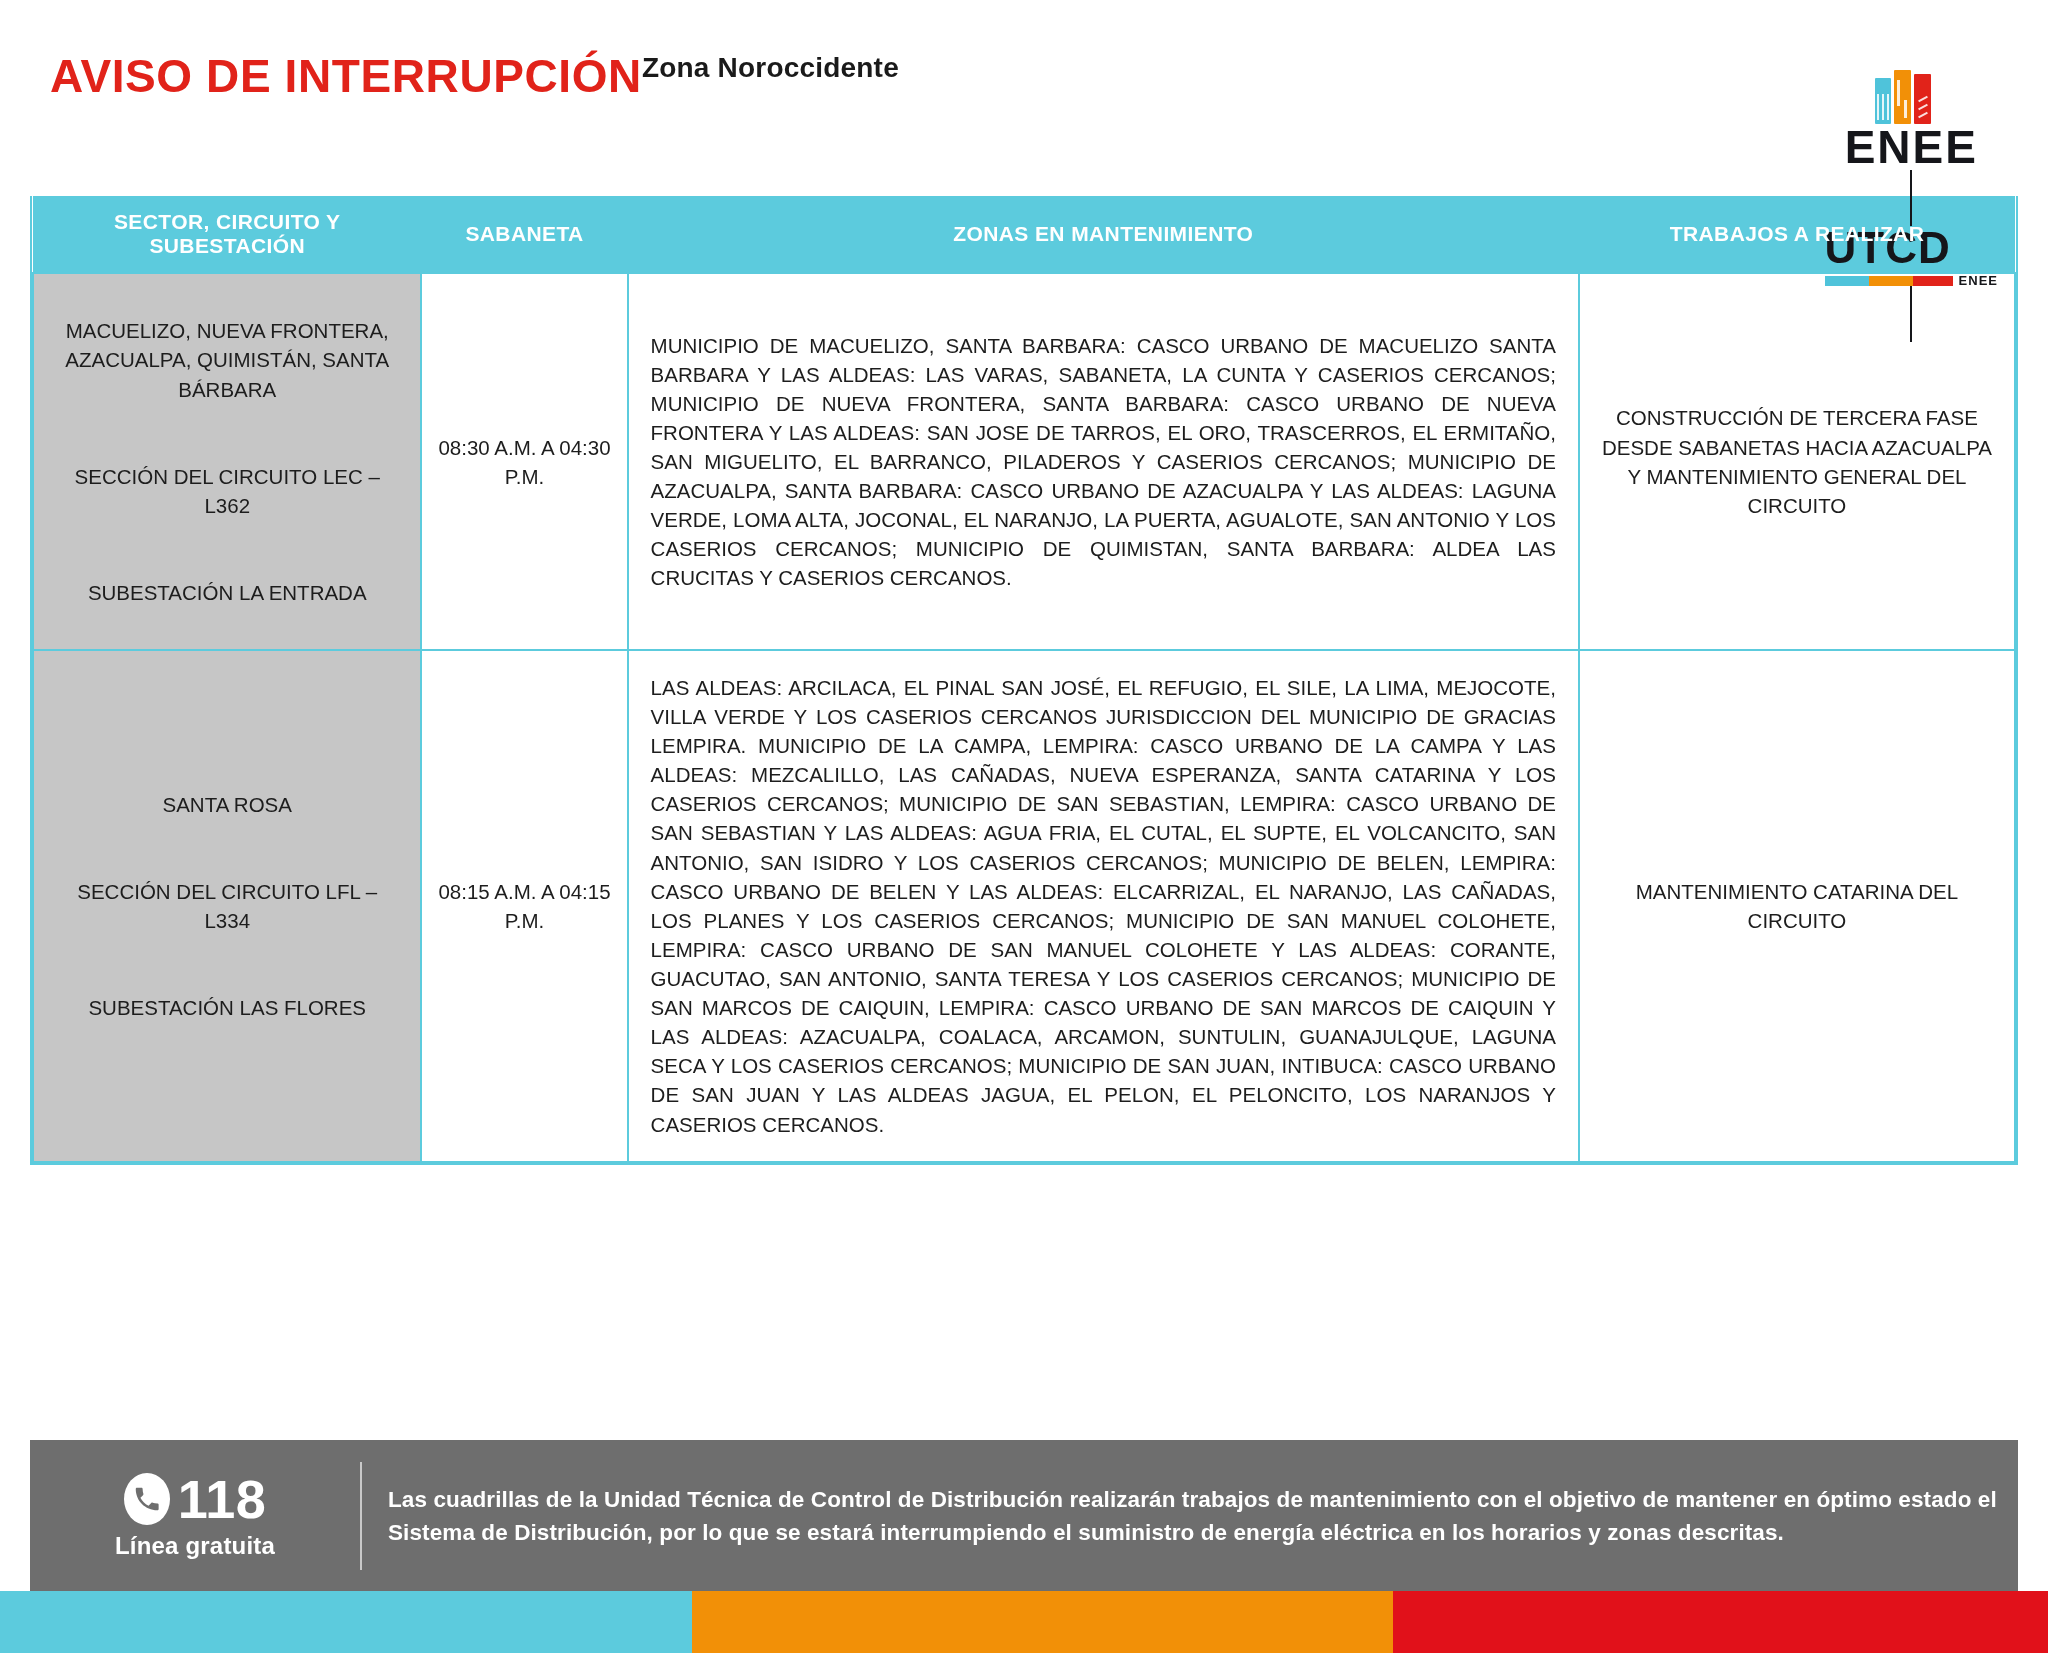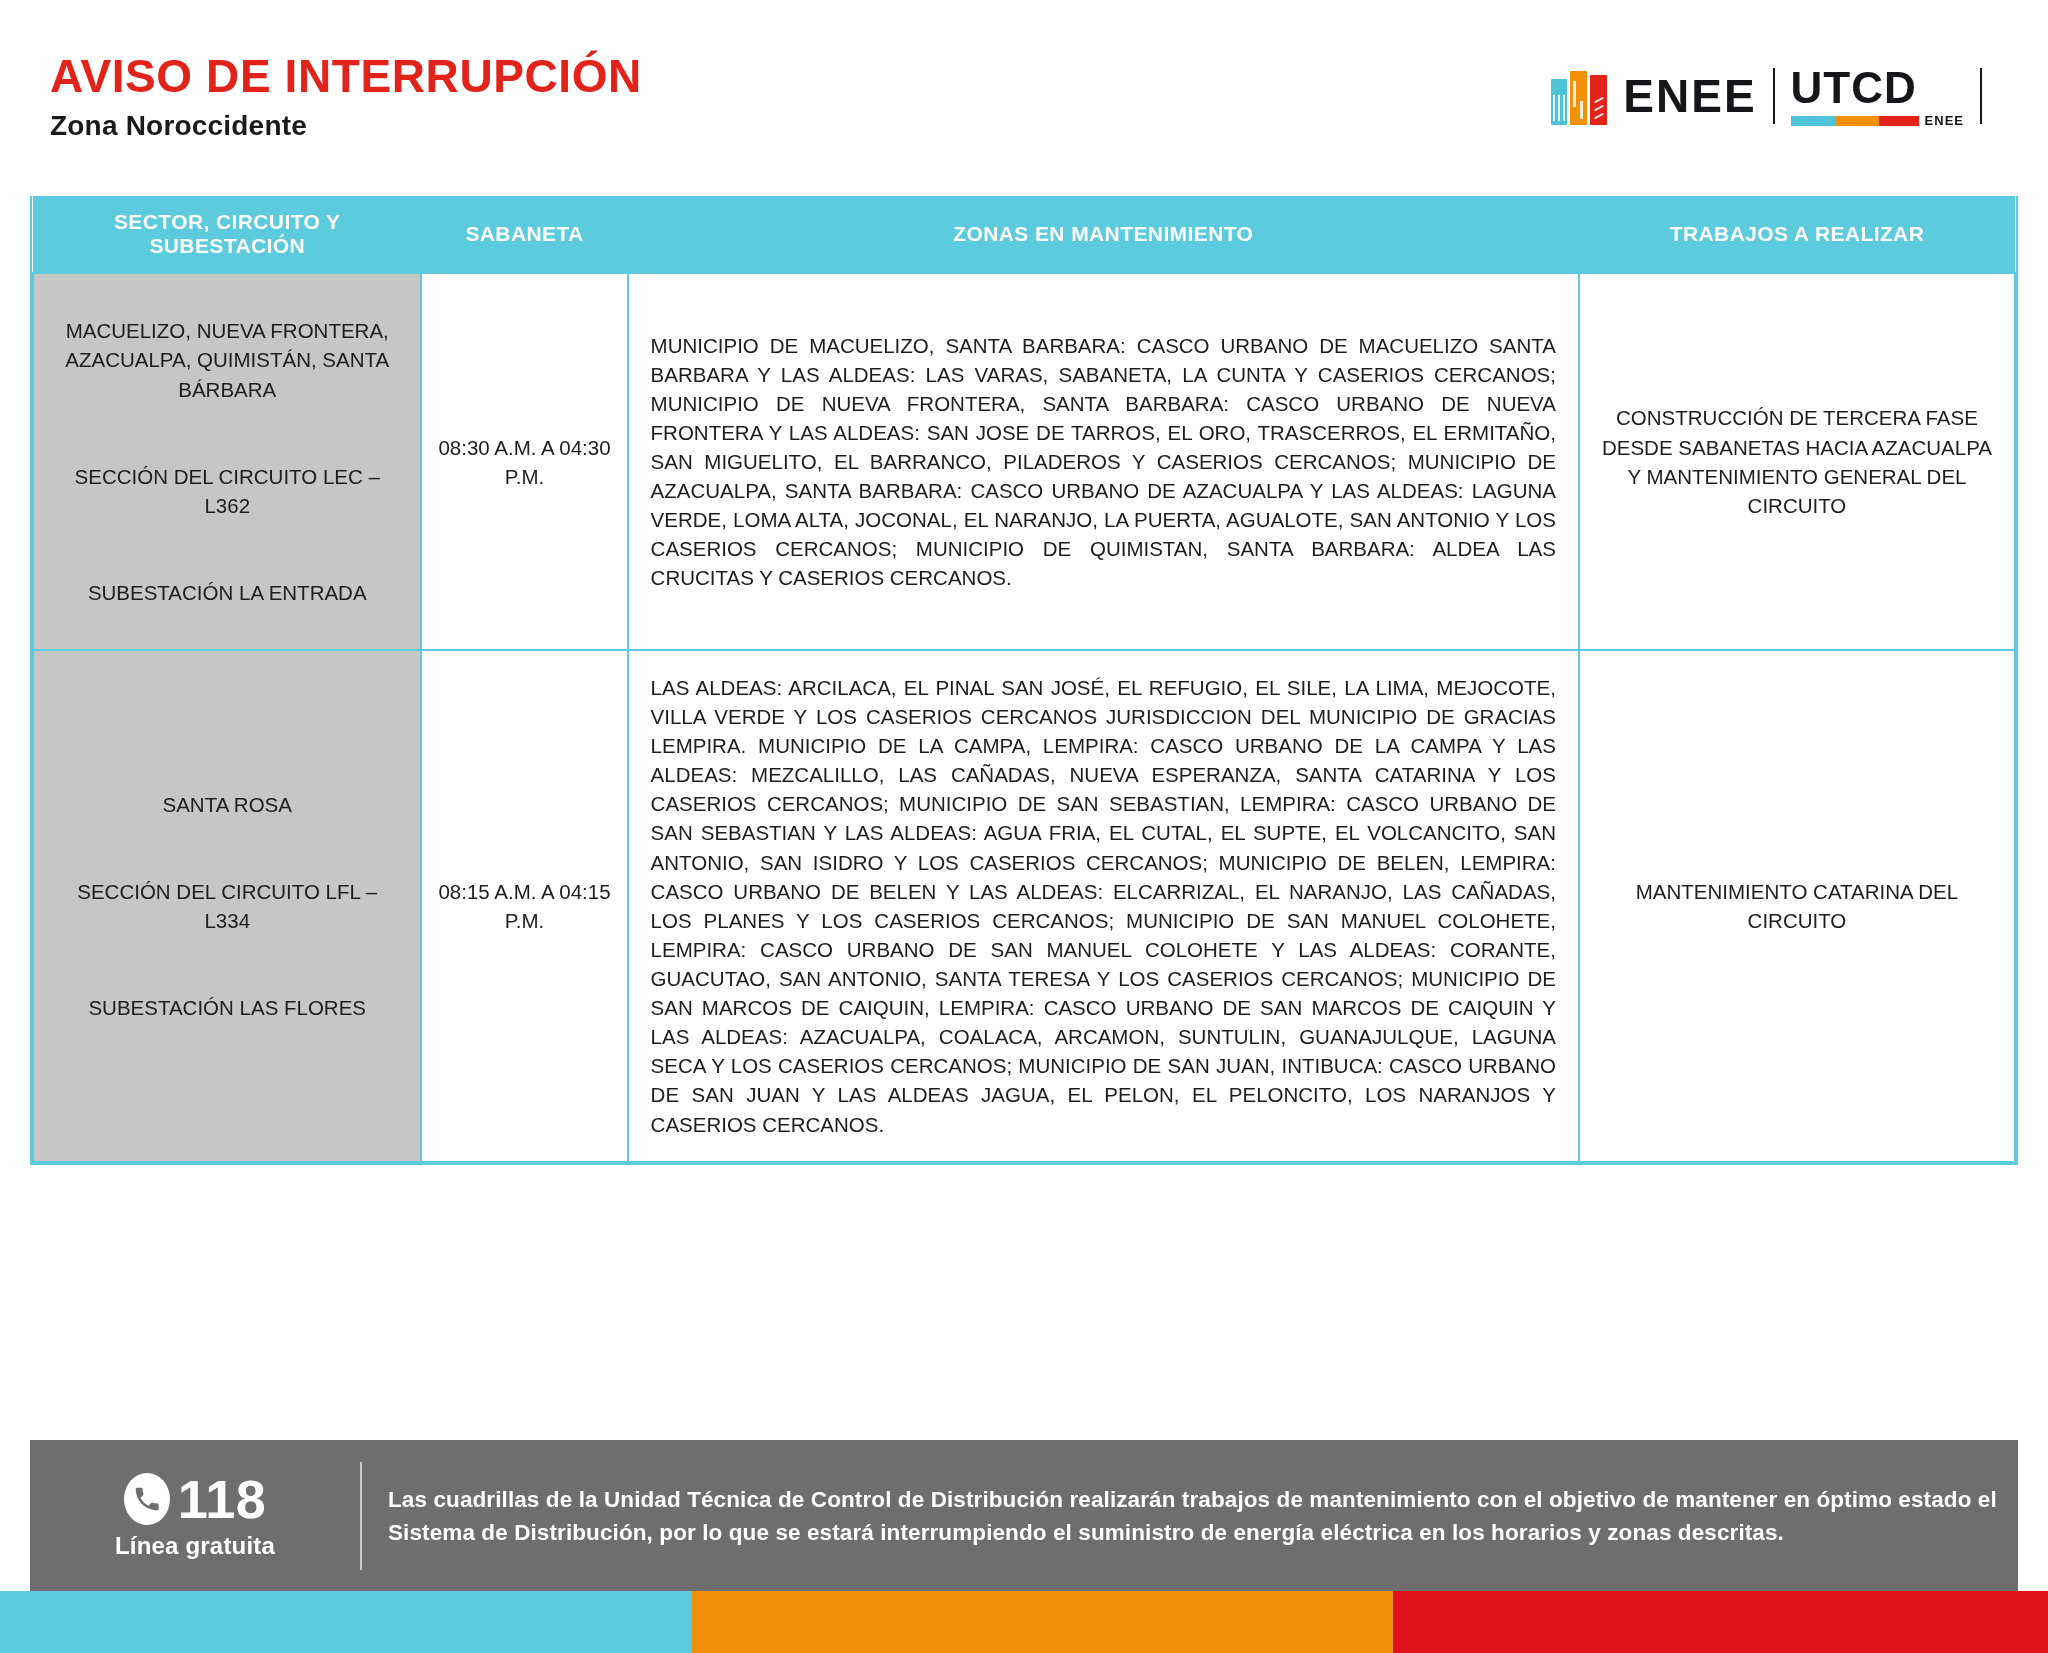--- a/index.html
+++ b/index.html
@@ -17,21 +17,21 @@
 
   
   .header {
     display: flex;
     align-items: flex-start;
     justify-content: space-between;
     padding: 52px 24px 0 50px;
     height: 180px;
     box-sizing: border-box;
   }
-  .header-left { display: flex; flex-direction: column; }
+  .header-left { display: flex; flex-direction: row; }
   .title-main {
     color: #e1231a;
     font-size: 46px;
     font-weight: bold;
     letter-spacing: 0.6px;
     line-height: 1.05;
     margin: 0 0 10px 0;
     font-family: "Liberation Sans", sans-serif;
   }
   .title-zone {
@@ -48,20 +48,21 @@
     letter-spacing: 0.2px;
     margin: 0;
   }
 
   
   .logo-block {
     display: flex;
     align-items: center;
     margin-top: 14px;
     padding-right: 26px;
+    flex-direction: column;
   }
   .enee-mark {
     width: 58px;
     height: 58px;
     position: relative;
     margin-right: 14px;
     flex: none;
   }
   .enee-mark .bar {
     position: absolute;

